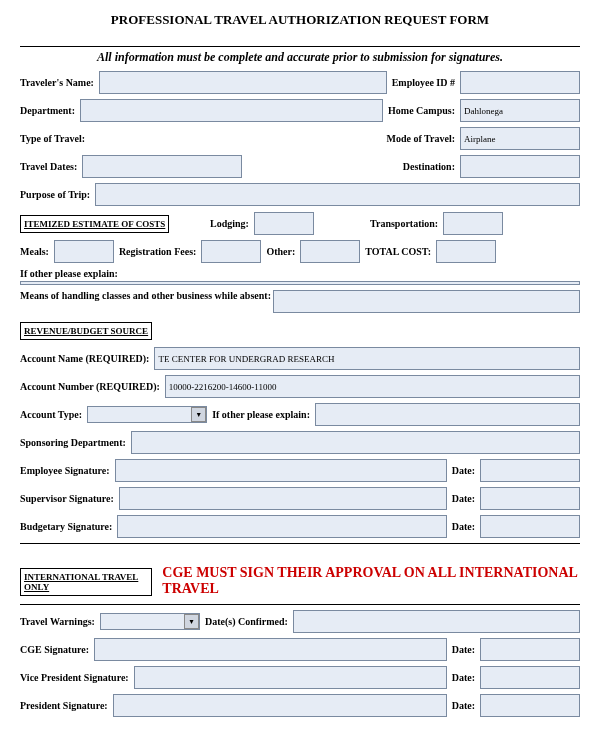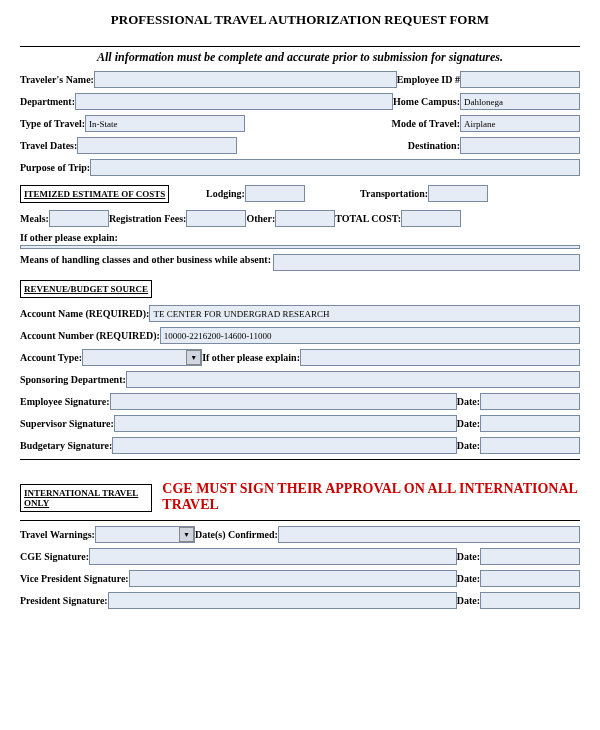--- a/index.html
+++ b/index.html
@@ -19,26 +19,26 @@
     margin-bottom: 18px;
   }
   hr.sep { border: none; border-top: 1px solid #000; margin: 2px 0 2px 0; }
   .subtitle {
     text-align: center;
     font-style: italic;
     font-weight: bold;
     font-size: 12px;
     margin: 3px 0 6px 0;
   }
-  .row { display: flex; align-items: center; margin: 5px 0; flex-wrap: nowrap; }
+  .row { display: flex; align-items: center; margin: 5px 0; gap: 5px; flex-wrap: nowrap; }
   .lbl { font-weight: bold; white-space: nowrap; }
   .fld {
     background: #e6ecf5;
     border: 1px solid #7a8aa0;
-    height: 17px;
+    height: 23px;
     padding: 1px 3px;
     font-size: 9px;
     display: flex;
     align-items: center;
     flex: 1;
   }
   .fld.sm { flex: 0 0 60px; }
   .fld.full { width: 100%; }
   .section-box {
     display: inline-block;
@@ -93,21 +93,20 @@
 
 <div class="row">
   <span class="lbl">Department:</span>
   <div class="fld"></div>
   <span class="lbl">Home Campus:</span>
   <div class="fld" style="flex:0 0 120px">Dahlonega</div>
 </div>
 
 <div class="row">
   <span class="lbl">Type of Travel:</span>
-  <div class="fld" style="flex:0 0 160px">In-State</div>
   <span style="flex:1"></span>
   <span class="lbl">Mode of Travel:</span>
   <div class="fld" style="flex:0 0 120px">Airplane</div>
 </div>
 
 <div class="row">
   <span class="lbl">Travel Dates:</span>
   <div class="fld" style="flex:0 0 160px"></div>
   <span style="flex:1"></span>
   <span class="lbl">Destination:</span>

